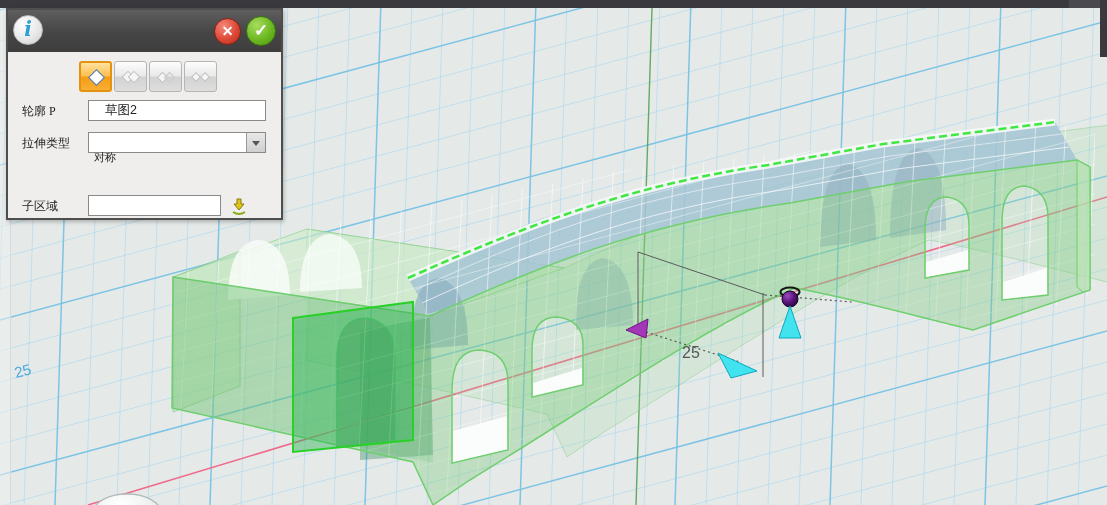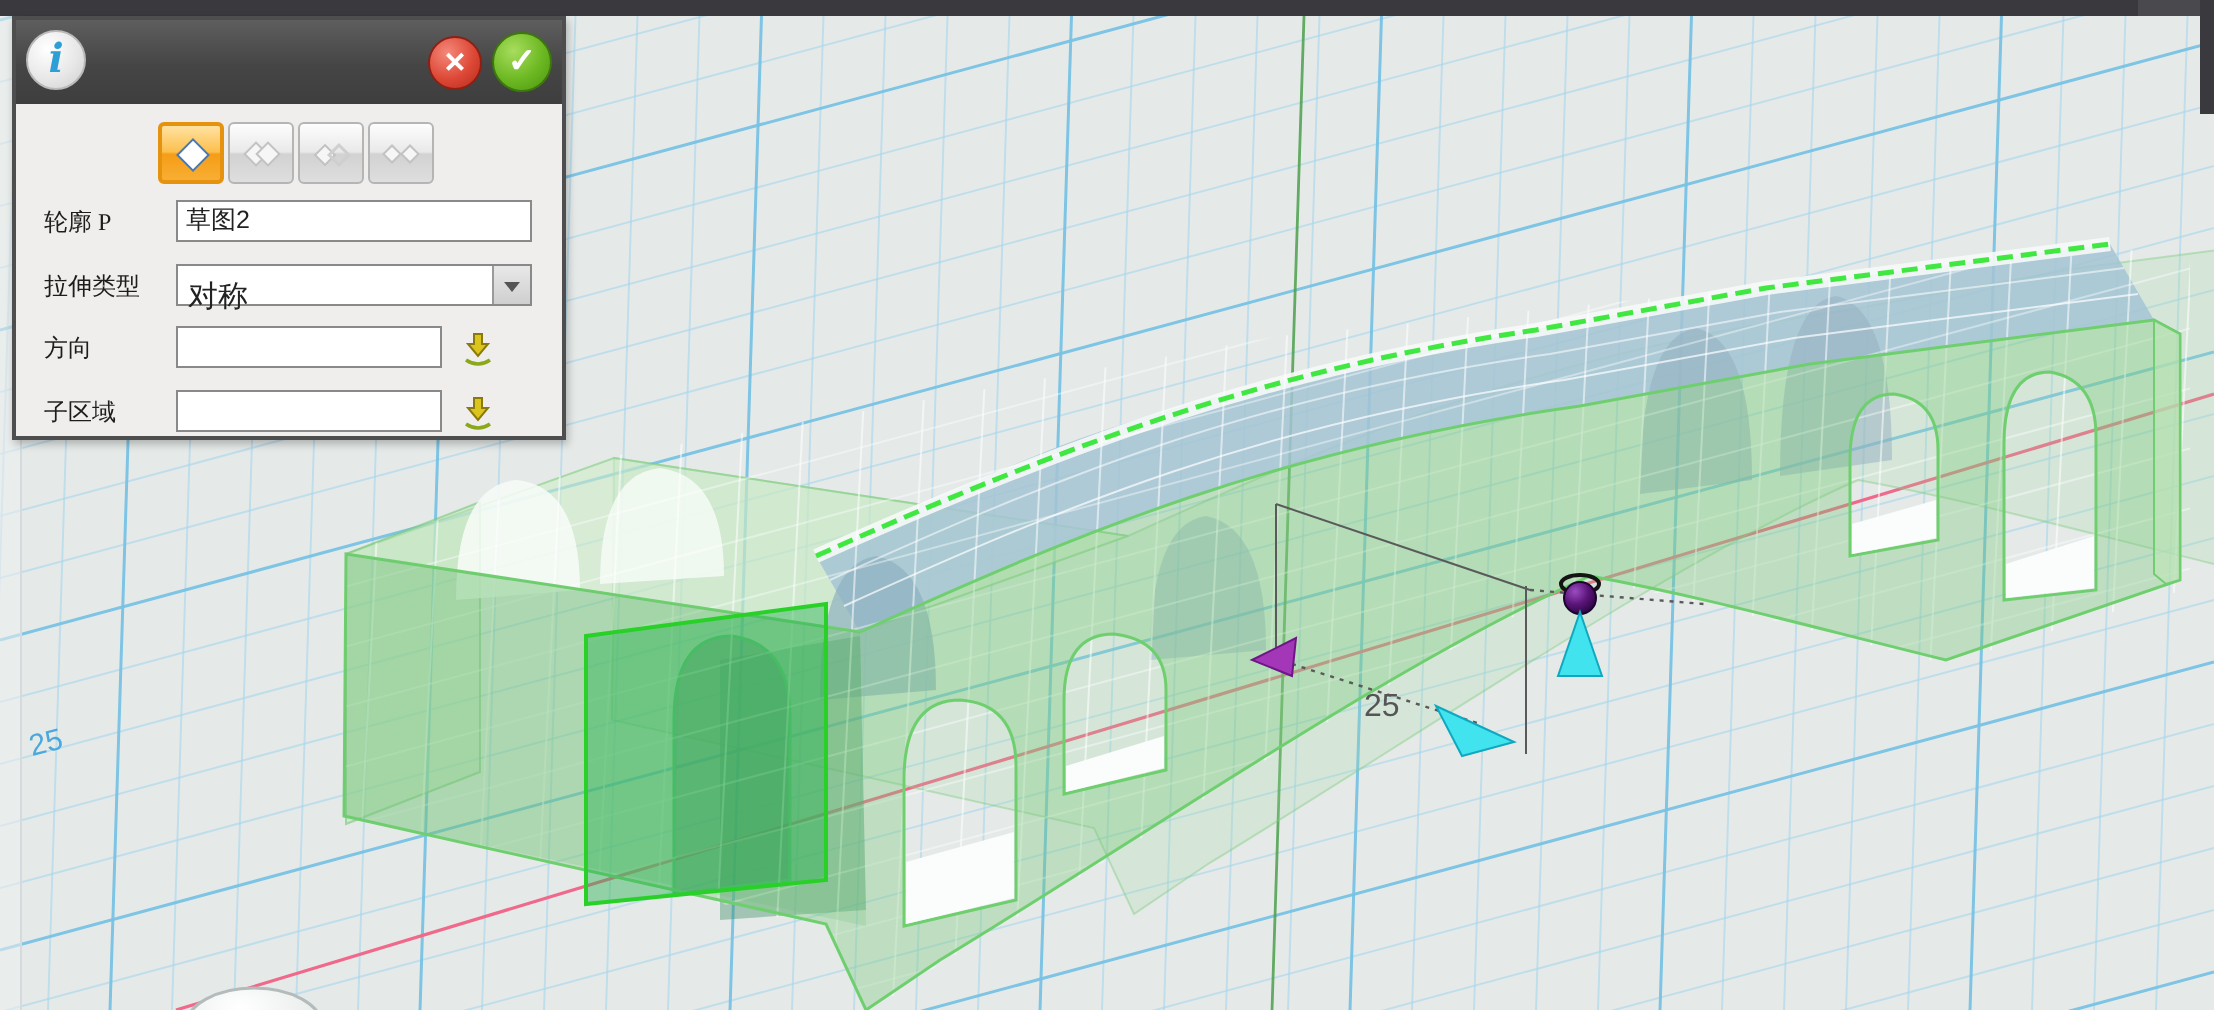--- a/index.html
+++ b/index.html
@@ -56,28 +56,28 @@
     background:linear-gradient(#ffe2a0,#fdbf4e 48%,#f59d17 52%,#f8ae33);
   }
   
   .dlg-row{position:absolute;left:0;height:22px;}
   .dlg-row label{
     position:absolute;left:14px;top:3px;font-size:12px;color:#1d1d1d;white-space:nowrap;font-family:Liberation Serif, serif;
   }
   .dlg-input{
     position:absolute;left:80px;top:0;height:21px;width:178px;box-sizing:border-box;
     border:1px solid #898989;background:#fff;font-size:12.5px;color:#222;
-    padding:0 4px;font-family:"Liberation Sans",sans-serif;
+    padding:0 16px;font-family:"Liberation Sans",sans-serif;
   }
   .dlg-input.short{width:133px;}
   .dropdown{
     position:absolute;left:80px;top:0;height:21px;width:178px;box-sizing:border-box;
     border:1px solid #898989;background:#fff;
   }
-  .dropdown .val{position:absolute;left:5px;top:6px;font-size:15px;color:#222;font-family:Liberation Serif, serif;}
+  .dropdown .val{position:absolute;left:5px;top:17px;font-size:11px;color:#222;font-family:Liberation Serif, serif;}
   .dd-btn{
     position:absolute;right:0;top:0;width:19px;height:19px;
     background:linear-gradient(#e8e8e8,#cfcfcf);border-left:1px solid #9a9a9a;box-sizing:border-box;
   }
   .dd-arrow{
     position:absolute;left:5px;top:8px;width:0;height:0;
     border-left:4px solid transparent;border-right:4px solid transparent;border-top:5px solid #555;
   }
   .pick-btn{position:absolute;left:221px;top:1px;width:20px;height:20px;background:transparent;border:none;padding:0;}
 </style>
@@ -352,30 +352,20 @@
   <div class="dlg-row" style="top:122px;width:283px;">
     <label>拉伸类型</label>
     <div class="dropdown">
       <span class="val">对称</span>
       <div class="dd-btn">
         <div class="dd-arrow"></div>
       </div>
     </div>
   </div>
 
-  <div class="dlg-row" style="top:153px;width:277px;">
-    <label>方向</label>
-    <input class="dlg-input short" type="text" value="" style="">
-    <button class="pick-btn">
-      <svg width="20" height="20">
-        <path d="M8,3 L12,3 L12,8 L15,8 L10,14 L5,8 L8,8 Z" fill="#dcc41c" stroke="#8a7a0a" stroke-width="1"></path>
-        <path d="M4,16 Q10,20 16,16" fill="none" stroke="#8aa81a" stroke-width="1.8"></path>
-      </svg>
-    </button>
-  </div>
 
   <div class="dlg-row" style="top:185px;width:290px;">
     <label>子区域</label>
     <input class="dlg-input short" type="text" value="" style="">
     <button class="pick-btn">
       <svg width="20" height="20">
         <path d="M8,3 L12,3 L12,8 L15,8 L10,14 L5,8 L8,8 Z" fill="#dcc41c" stroke="#8a7a0a" stroke-width="1"></path>
         <path d="M4,16 Q10,20 16,16" fill="none" stroke="#8aa81a" stroke-width="1.8"></path>
       </svg>
     </button>

